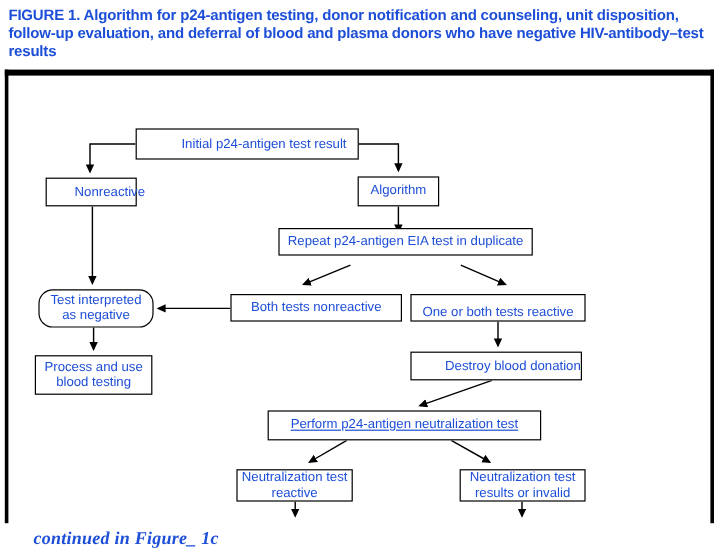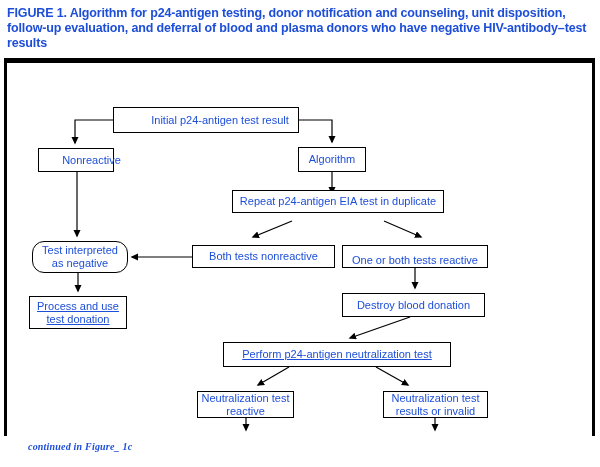--- a/index.html
+++ b/index.html
@@ -58,21 +58,21 @@
     text-align: center;
     font-size: 11px;
     line-height: 13px;
     white-space: nowrap;
   }
   .continuation-note {
     position: absolute;
     left: 28px;
     top: 441px;
     font-family: "Liberation Serif", serif;
-    font-size: 10px;
+    font-size: 15px;
     font-weight: bold;
     font-style: italic;
     letter-spacing: 0.2px;
   }
 </style>
 </head>
 <body>
 
 <div id="page">
 
@@ -126,26 +126,26 @@
   </div>
 
   <div class="box" style="left:192px; top:245px; width:143px; height:23px;">
     <span>Both tests nonreactive</span>
   </div>
 
   <div class="box" style="left:342px; top:245px; width:146px; height:23px;justify-content:flex-end;">
     <span>One or both tests reactive</span>
   </div>
 
-  <div class="box" style="left:29px; top:296px; width:98px; height:33px;text-decoration:underline;">
+  <div class="box" style="left:29px; top:296px; width:98px; height:33px;">
     <span>Process and use</span>
-    <span>test donation</span>
+    <span>blood testing</span>
   </div>
 
-  <div class="box" style="left:342px; top:293px; width:143px; height:24px;">
+  <div class="box" style="left:342px; top:293px; width:143px; height:24px;align-items:flex-end;">
     <span>Destroy blood donation</span>
   </div>
 
   <div class="box" style="left:223px; top:342px; width:228px; height:25px;text-decoration:underline;">
     <span>Perform p24-antigen neutralization test</span>
   </div>
 
   <div class="box" style="left:197px; top:391px; width:97px; height:27px;">
     <span>Neutralization test</span>
     <span>reactive</span>

